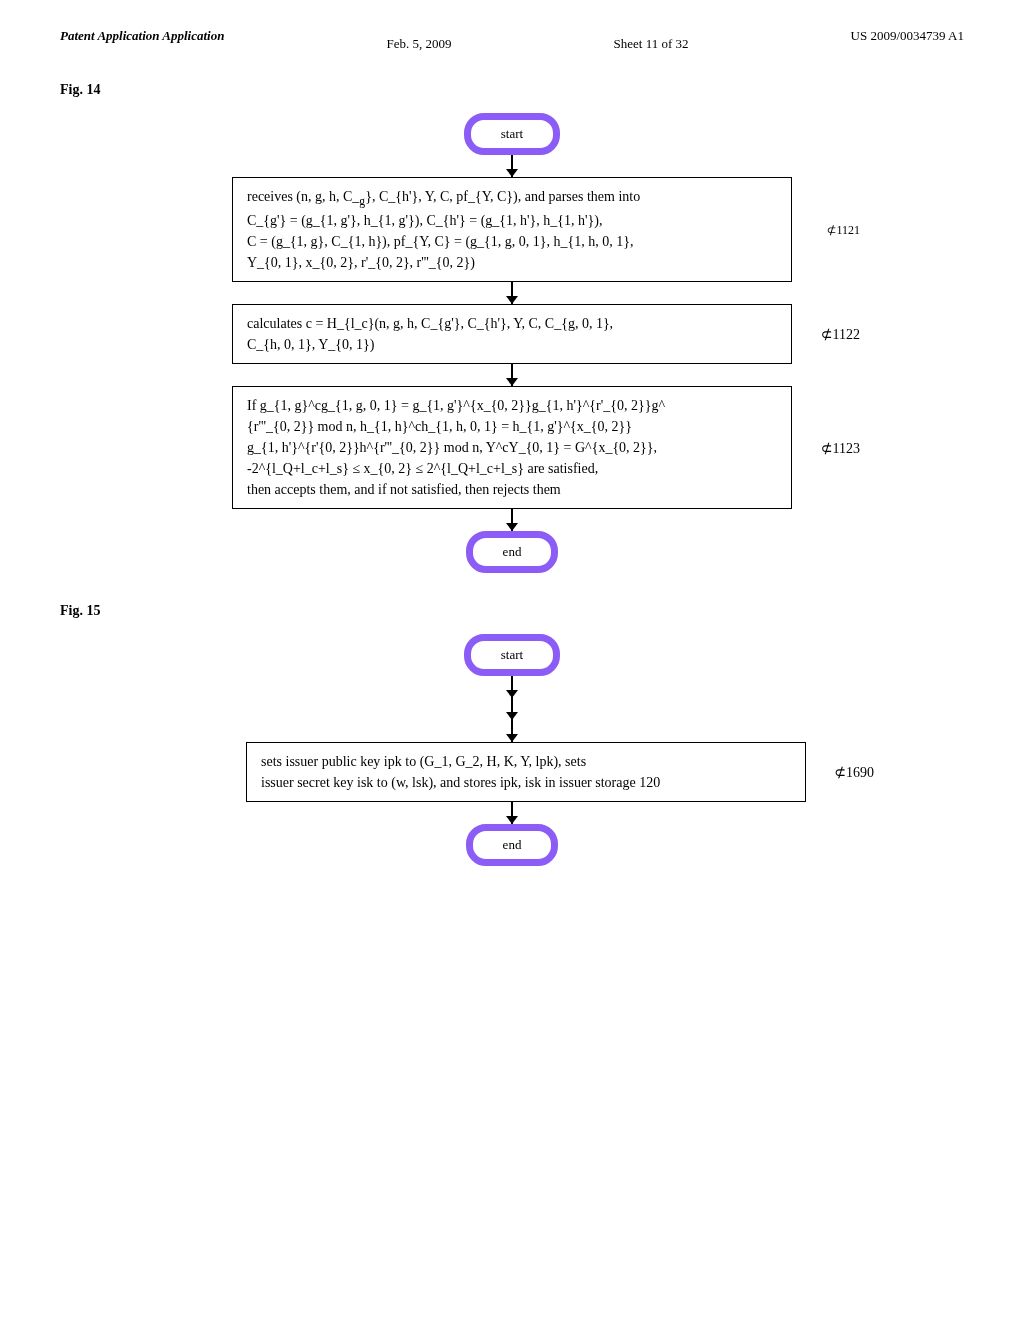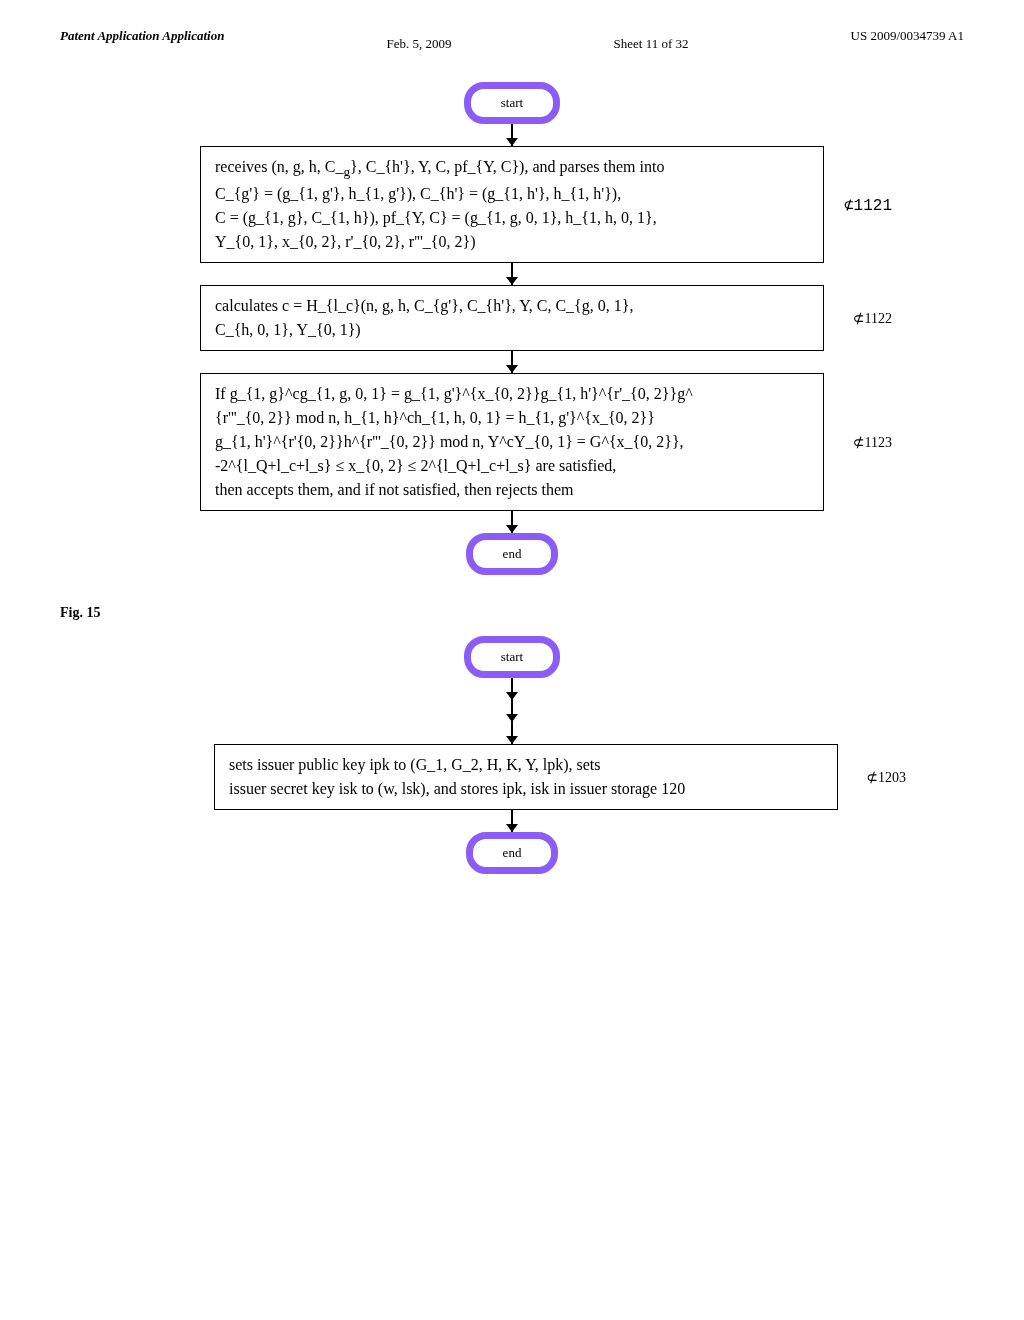--- a/index.html
+++ b/index.html
@@ -48,24 +48,24 @@
       font-size: 13px;
       background: #fff;
       text-align: center;
       min-width: 80px;
       display: inline-block;
     }
 
     .node-process {
       border: 1px solid #000;
       padding: 8px 14px;
-      font-size: 16px;
+      font-size: 14px;
       background: #fff;
       text-align: left;
-      width: 624px;
+      width: 560px;
       display: block;
       line-height: 1.5;
     }
 
     .arrow-down {
       width: 2px;
       background: #000;
       height: 22px;
       margin: 0 auto;
       position: relative;
@@ -97,38 +97,39 @@
 <body>
 
 <div class="header">
   <span class="header-left">Patent Application Application</span>
   <span class="header-center">Feb. 5, 2009</span>
   <span class="header-center">Sheet 11 of 32</span>
   <span class="header-right">US 2009/0034739 A1</span>
 </div>
 
 <div class="section">
+  <div class="fig-label">Fig. 14</div>
 
   <div class="flowchart-container">
 
     <div class="node-row">
       <span class="node-start-end">start</span>
     </div>
 
     <div class="arrow-down"></div>
 
     <div class="node-row">
       <div style="position:relative; display:inline-block;">
         <div class="node-process">
           receives (n, g, h, C_<sub>g</sub>}, C_{h'}, Y, C, pf_{Y, C}), and parses them into<br>
           C_{g'} = (g_{1, g'}, h_{1, g'}), C_{h'} = (g_{1, h'}, h_{1, h'}),<br>
           C = (g_{1, g}, C_{1, h}), pf_{Y, C} = (g_{1, g, 0, 1}, h_{1, h, 0, 1},<br>
           Y_{0, 1}, x_{0, 2}, r'_{0, 2}, r'''_{0, 2})
         </div>
-        <span style="position:absolute; right:-68px; top:50%; transform:translateY(-50%); font-size:16px;font-family:Liberation Mono, monospace;">⊄1121</span>
+        <span style="position:absolute; right:-68px; top:50%; transform:translateY(-50%); font-size:12px;">⊄1121</span>
       </div>
     </div>
 
     <div class="arrow-down"></div>
 
     <div class="node-row">
       <div style="position:relative; display:inline-block;">
         <div class="node-process">
           calculates c = H_{l_c}(n, g, h, C_{g'}, C_{h'}, Y, C, C_{g, 0, 1},<br>
           C_{h, 0, 1}, Y_{0, 1})
@@ -177,21 +178,21 @@
 
 
     <div class="arrow-down"></div>
 
     <div class="node-row">
       <div style="position:relative; display:inline-block;padding-left:28px;">
         <div class="node-process">
           sets issuer public key ipk to (G_1, G_2, H, K, Y, lpk), sets<br>
           issuer secret key isk to (w, lsk), and stores ipk, isk in issuer storage 120
         </div>
-        <span style="position:absolute; right:-68px; top:50%; transform:translateY(-50%); font-size:14px;">⊄1203</span>
+        <span style="position:absolute; right:-68px; top:50%; transform:translateY(-50%); font-size:14px;">⊄1690</span>
       </div>
     </div>
 
     <div class="arrow-down"></div>
 
     <div class="node-row">
       <span class="node-start-end">end</span>
     </div>
 
   </div>

